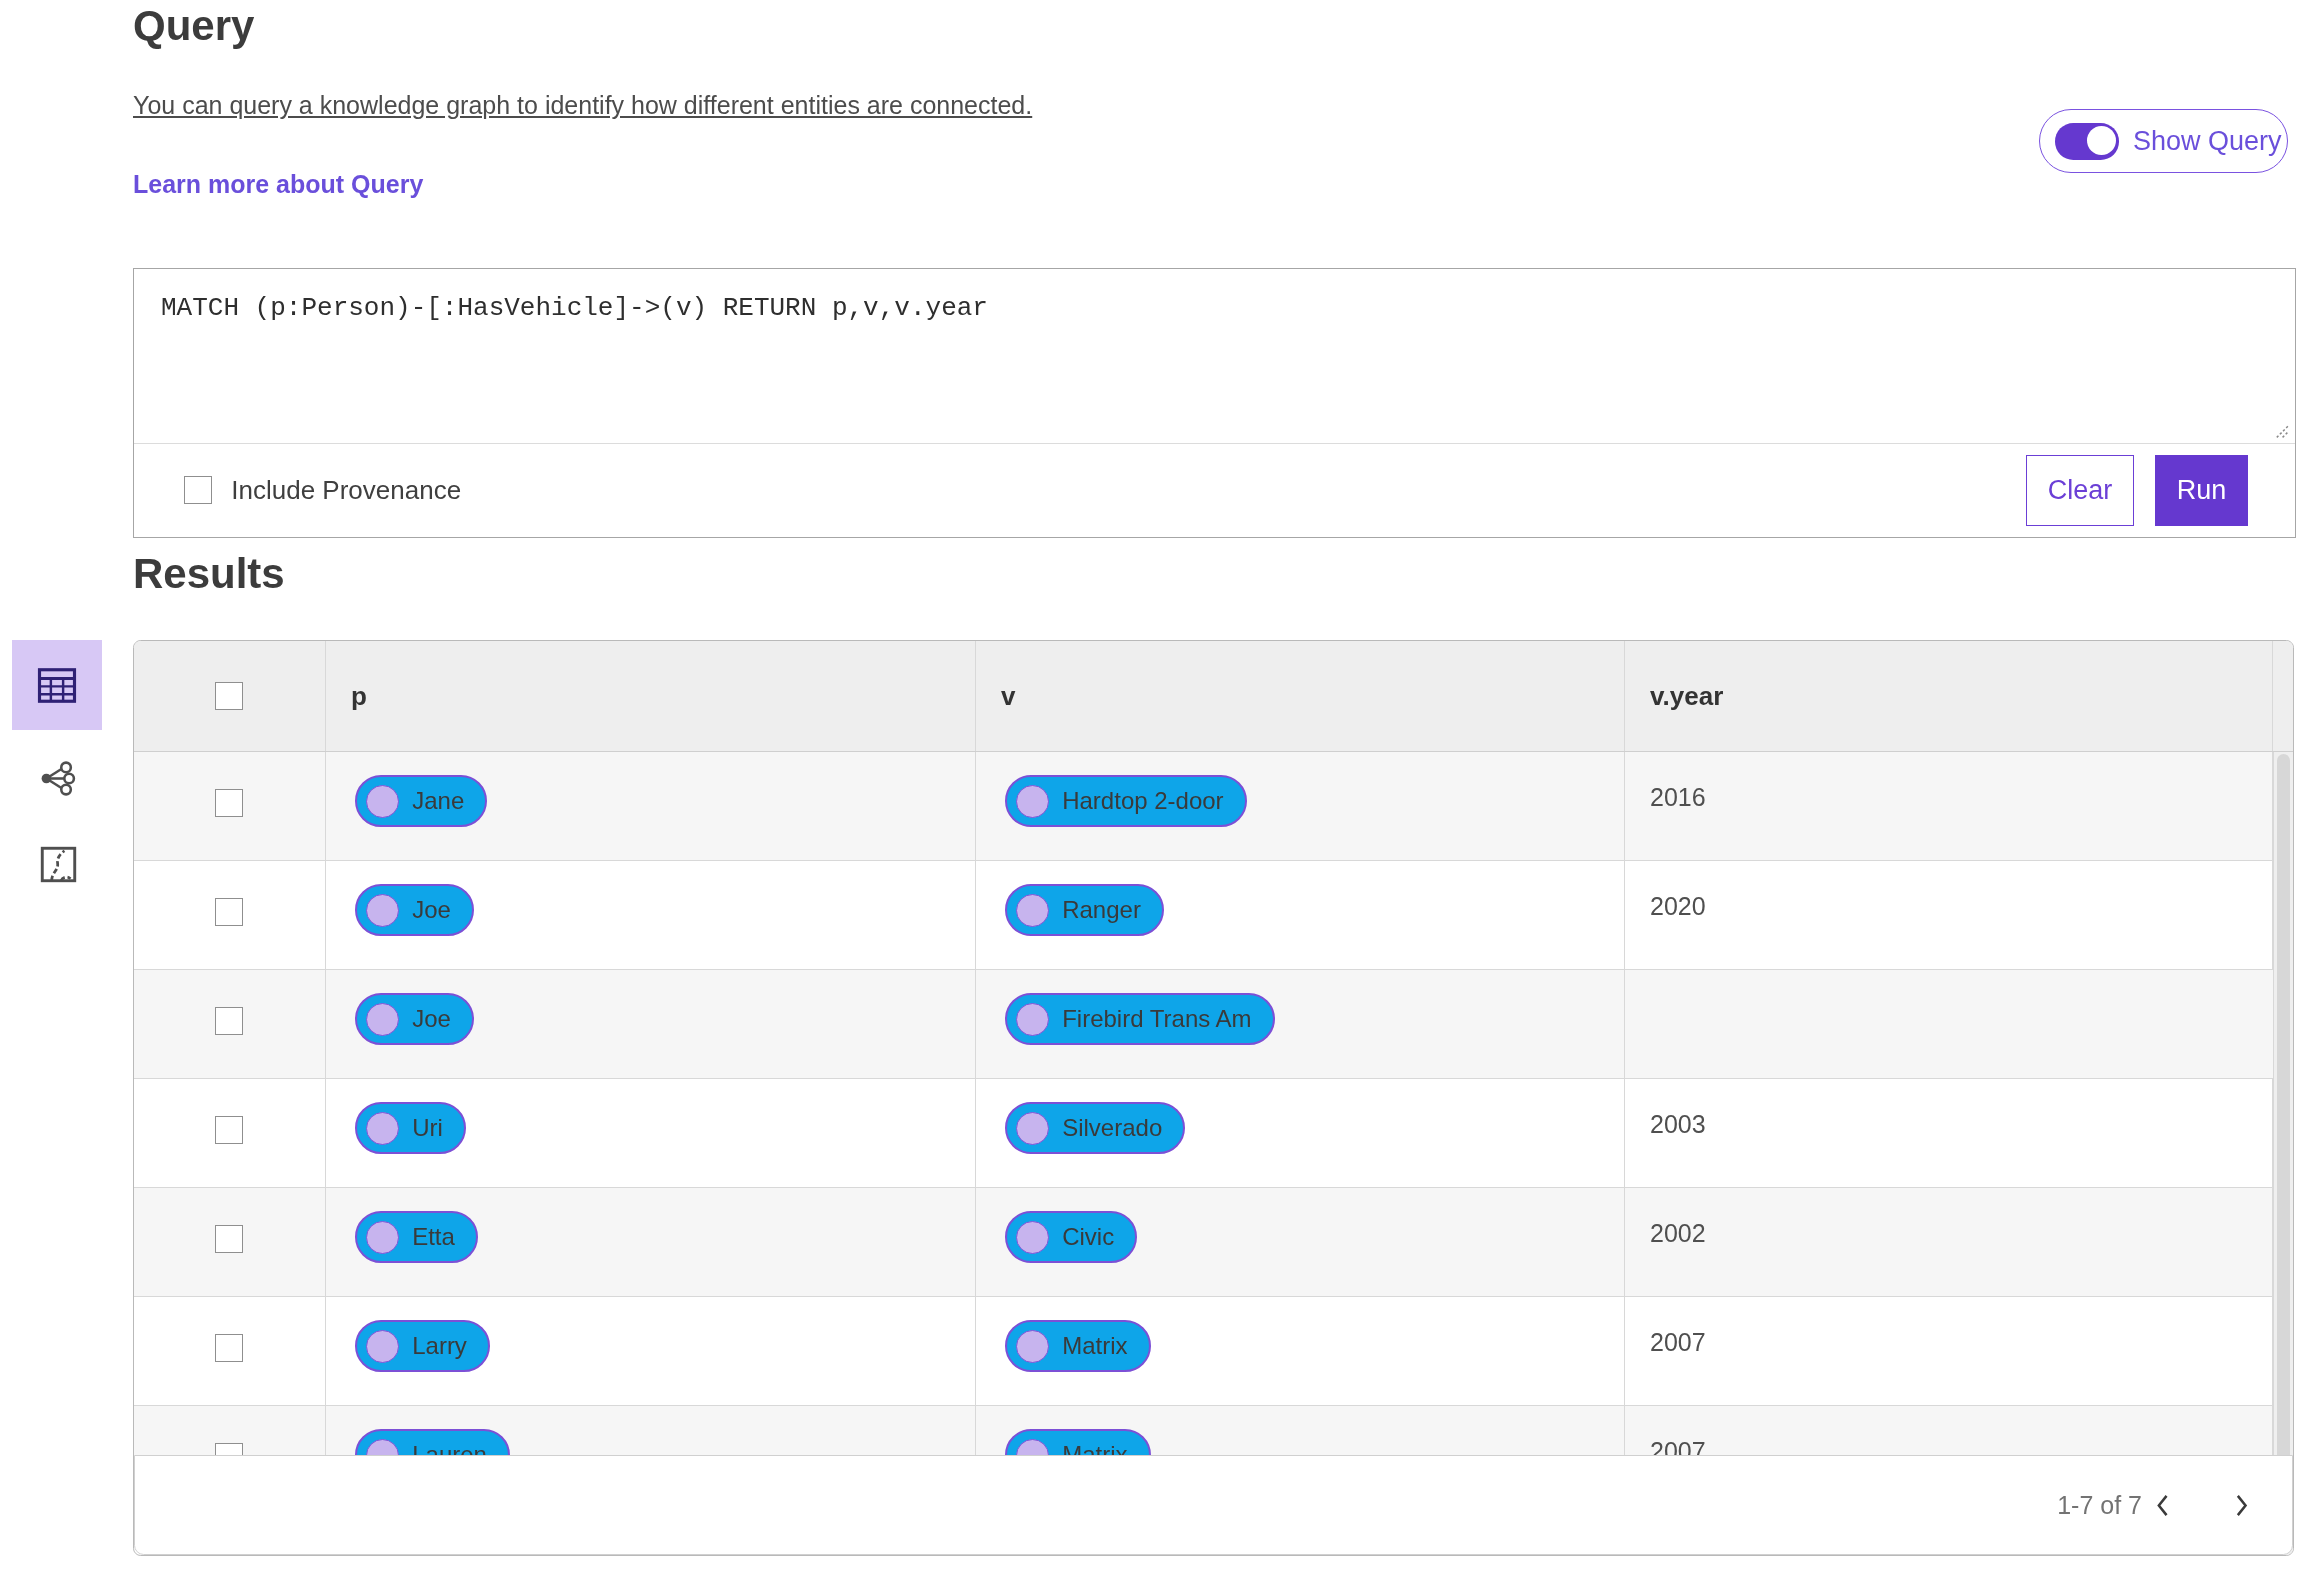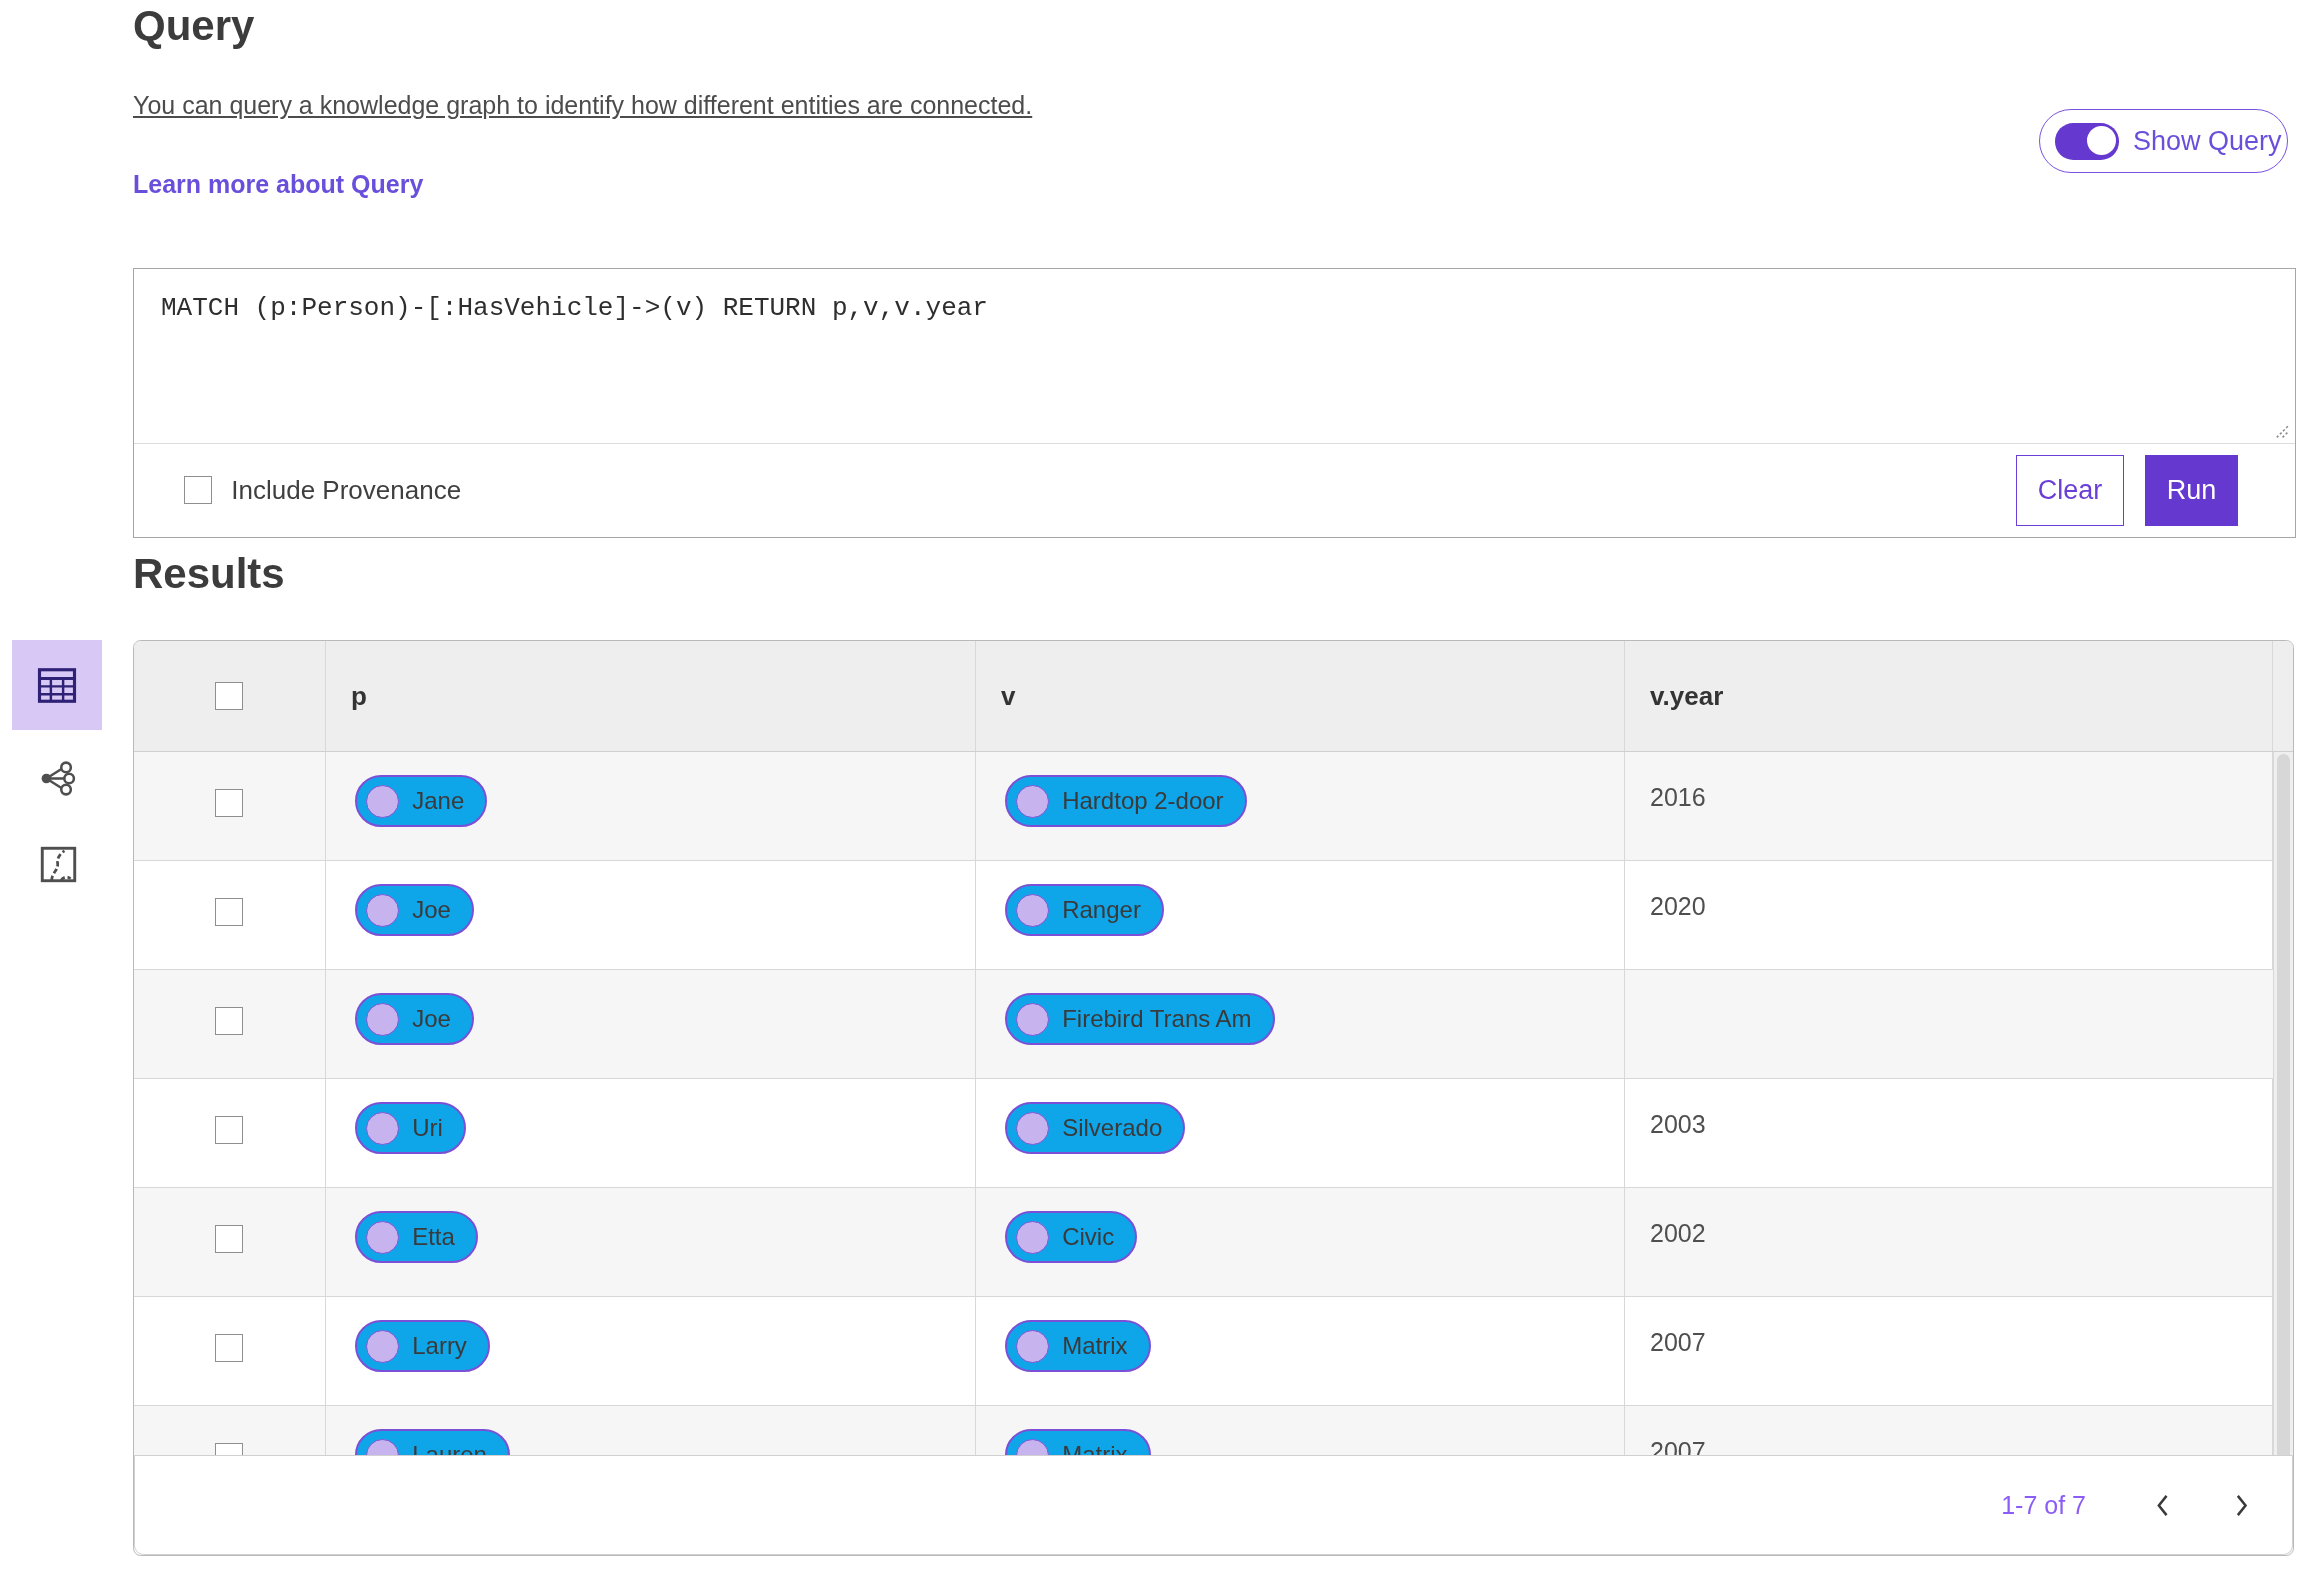--- a/index.html
+++ b/index.html
@@ -19,21 +19,21 @@
   .toggle-knob{position:absolute;right:3.9px;top:3.9px;width:29px;height:29px;border-radius:50%;background:#fff;}
   .toggle-label{font-size:27px;color:#6a4fdb;white-space:nowrap;}
 
   .query-panel{position:absolute;left:133px;top:235px;width:2163px;height:270px;
       border:1px solid #a6a6a6;box-sizing:border-box;background:#fff;margin-top:33px;}
   .query-textarea{display:block;width:100%;height:175px;box-sizing:border-box;border:none;
       border-bottom:1px solid #dcdcdc;resize:none;outline:none;
       padding:23px 39px 0 27px;font-family:"Liberation Mono","DejaVu Sans Mono",monospace;
       font-size:26px;color:#2e2e2e;background:transparent;line-height:1.3;}
   .resize-handle{position:absolute;right:4.8px;top:151px;width:19.3px;height:19.3px;}
-  .query-footer{position:absolute;left:0;right:18px;bottom:0;height:94px;display:flex;align-items:center;
+  .query-footer{position:absolute;left:0;right:8px;bottom:0;height:94px;display:flex;align-items:center;
       padding:0 39px 0 50px;box-sizing:border-box;justify-content:flex-end;}
   .cb{width:28px;height:28px;border:1.9px solid #8f8f8f;background:#fff;box-sizing:border-box;
       display:inline-block;flex:0 0 auto;cursor:pointer;}
   .cb-label{margin-left:19.3px;font-size:26px;color:#3f3f3f;}
   .spacer{flex:1;}
   .btn{display:flex;align-items:center;justify-content:center;font-size:27px;cursor:pointer;box-sizing:border-box;}
   .btn-clear{width:108px;height:71px;background:#fff;border:1.9px solid #6b3fd6;color:#6b3fd6;margin-right:21px;}
   .btn-run{width:93px;height:71px;background:#6538cf;border:none;color:#fff;}
 
   
@@ -67,21 +67,21 @@
   .scroll-thumb{position:absolute;left:2.9px;right:2.9px;top:1.9px;bottom:1.9px;background:#d7d7d7;border-radius:7.7px;}
 
   .pill{display:inline-flex;align-items:center;height:52px;border:2.9px solid #7c50d6;border-radius:28px;
       background:#0ea5e9;padding:0 21px 0 8.7px;gap:13.5px;cursor:pointer;box-sizing:border-box;}
   .pill-dot{width:33px;height:33px;border-radius:50%;background:#c7b4ee;border:1.9px solid #8055d8;box-sizing:border-box;flex:0 0 auto;}
   .pill-label{font-size:24px;color:#3a3a3a;white-space:nowrap;}
 
   .pagination{position:absolute;left:0;right:0;bottom:0;height:100px;background:#fff;
       border:1px solid #d0d0d0;border-radius:0 0 9.7px 9.7px;box-sizing:border-box;
       display:flex;align-items:center;justify-content:flex-end;padding-right:29px;}
-  .page-range{font-size:25px;color:#8b5cf6;margin-right:56px;}
+  .page-range{font-size:25px;color:#737373;}
   .page-btn{width:42px;height:42px;display:flex;align-items:center;justify-content:center;cursor:pointer;background:none;border:none;padding:0;}
   .page-btn + .page-btn{margin-left:37px;}
 </style>
 </head>
 <body>
 
 <div class="page">
 
   <div class="h1 query-title">Query</div>
   <div class="query-desc">You can query a knowledge graph to identify how different entities are connected.</div>

